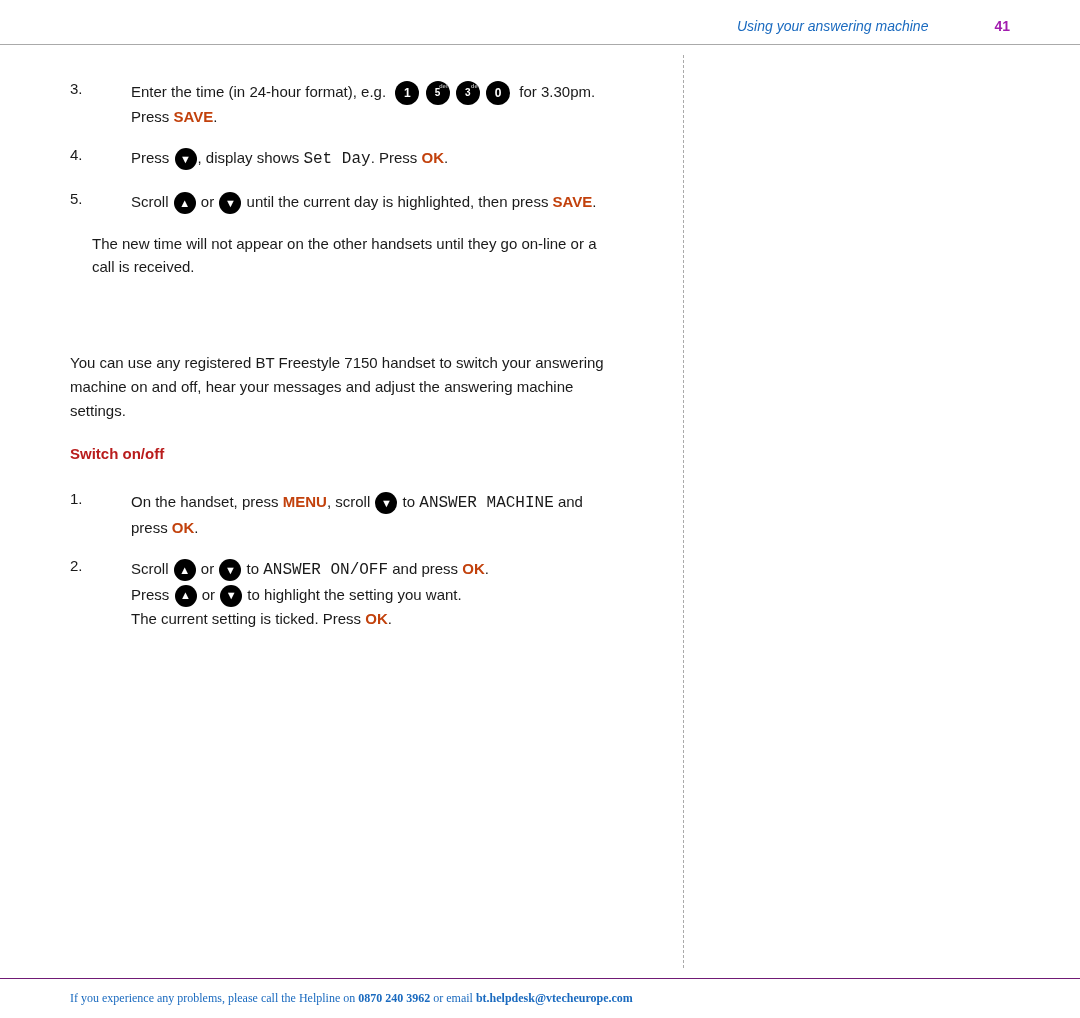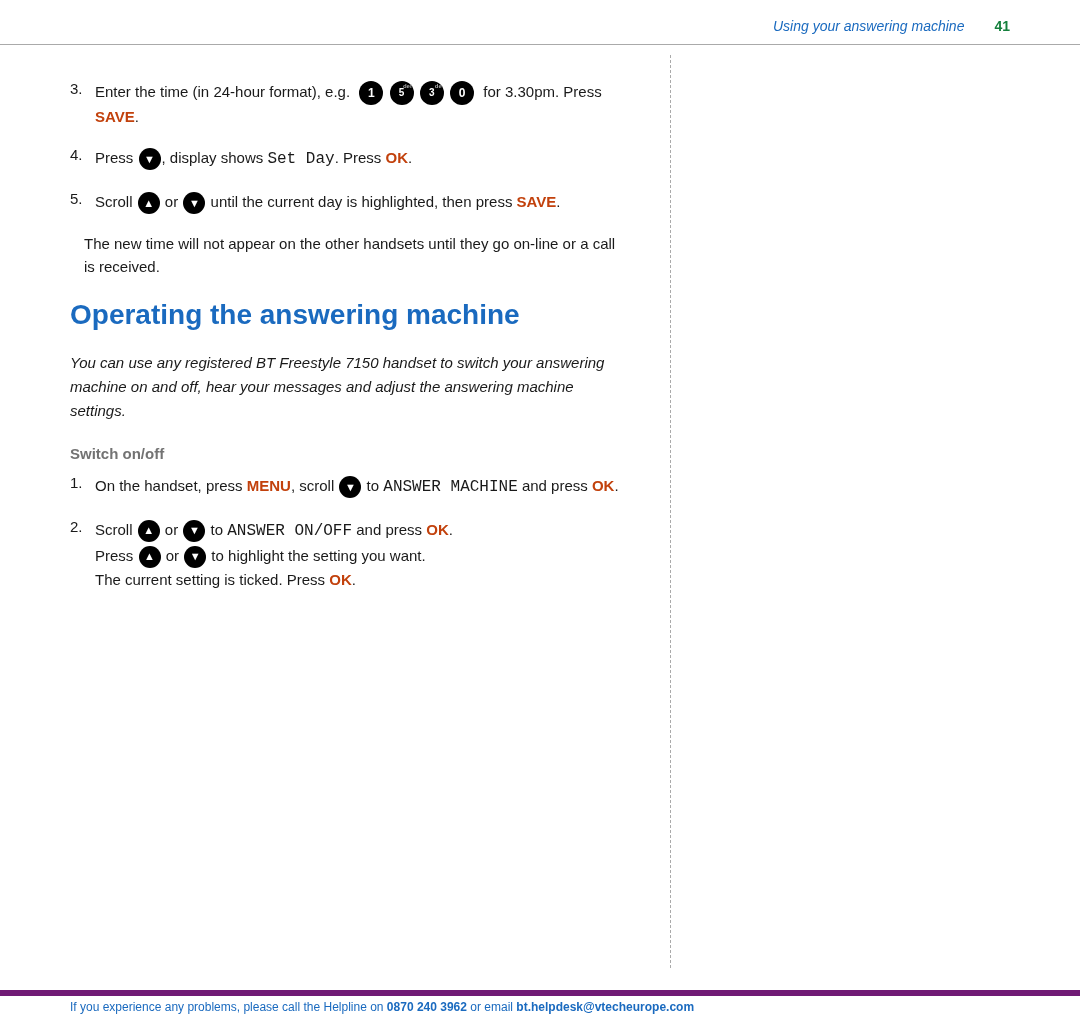--- a/index.html
+++ b/index.html
@@ -1,15 +1,15 @@
 <!DOCTYPE html>
 <html><head>
   <meta charset="utf-8">
   <style>
-    * { margin: 0; padding: 0; box-sizing: border-box; }
+    * { margin: 0; padding: 0; box-sizing: border-box; gap: 36px; }
 
     body {
       background: #ffffff;
       font-family: Arial, Helvetica, sans-serif;
       font-size: 15px;
       color: #1a1a1a;
       width: 1080px;
       height: 1018px;
       overflow: hidden;
       position: relative;
@@ -92,61 +92,61 @@
       font-weight: bold;
     }
 
     .mono-text {
       font-family: 'Courier New', Courier, monospace;
       font-size: 16px;
     }
 
     
     .note-paragraph {
-      margin-left: 14px;
+      margin-left: 22px;
       margin-bottom: 18px;
       font-size: 15px;
       line-height: 1.55;
     }
 
     
     .section-heading {
       font-size: 28px;
       font-weight: bold;
       color: #1a6abf;
       line-height: 1.3;
       margin-bottom: 18px;
       margin-top: 10px;
     }
 
     .section-description {
       font-size: 15px;
       line-height: 1.6;
       margin-bottom: 22px;
-      font-style: italic;
     }
 
     .subsection-heading {
       font-size: 15px;
       font-weight: bold;
-      color: #737373;
-      margin-bottom: 12px;
+      color: #b91c1c;
+      margin-bottom: 28px;
     }
 
     
     .page-footer {
       position: absolute;
       bottom: 0;
       left: 0;
       right: 0;
       width: 100%;
-      border-top: 6px solid #701a75;
-      padding: 4px 70px;
+      border-top: 1px solid #701a75;
+      padding: 12px 70px;
       font-size: 12px;
       color: #1a6abf;
+      font-family: Liberation Serif, serif;
     }
 
     
     .full-header {
       position: absolute;
       top: 0;
       left: 0;
       right: 0;
       display: flex;
       justify-content: flex-end;
@@ -159,21 +159,21 @@
     .full-header-title {
       color: #1a6abf;
       font-size: 14px;
       font-style: italic;
       flex: 1;
       text-align: right;
       margin-right: 30px;
     }
 
     .full-header-number {
-      color: #15803d;
+      color: #a21caf;
       font-size: 14px;
       font-weight: bold;
     }
 
     .content-area {
       position: absolute;
       top: 55px;
       left: 0;
       right: 0;
       bottom: 50px;
@@ -225,21 +225,21 @@
     <div class="step">
       <span class="step-number">5.</span>
       <span class="step-content">
         Scroll <span class="arrow-up">▲</span> or <span class="arrow-down">▼</span> until the current day is highlighted, then press <span class="blue-text">SAVE</span>.
       </span>
     </div>
 
     <div class="note-paragraph">The new time will not appear on the other handsets until they go on-line or a call is received.</div>
 
     <div class="section-heading">
-      <span>Operating the answering machine</span><br>
+      <br>
     </div>
 
     <div class="section-description">You can use any registered BT Freestyle 7150 handset to switch your answering machine on and off, hear your messages and adjust the answering machine settings.</div>
 
     <div class="subsection-heading">Switch on/off</div>
 
     <div class="step">
       <span class="step-number">1.</span>
       <span class="step-content">
         On the handset, press <span class="blue-text">MENU</span>, scroll <span class="arrow-down">▼</span> to <span class="mono-text">ANSWER MACHINE</span> and press <span class="blue-text">OK</span>.

